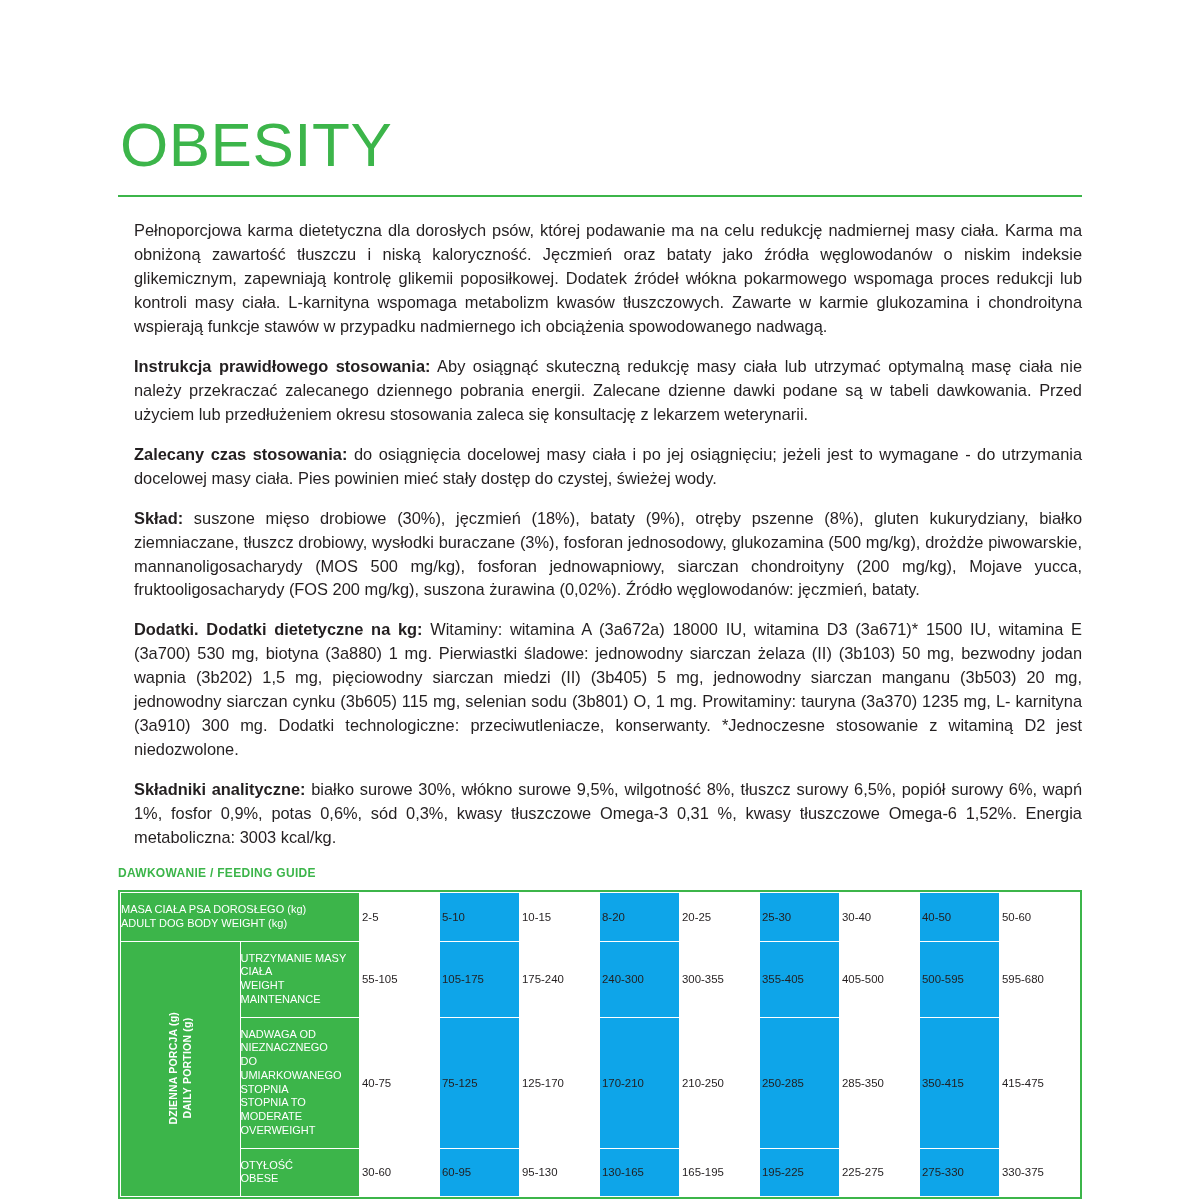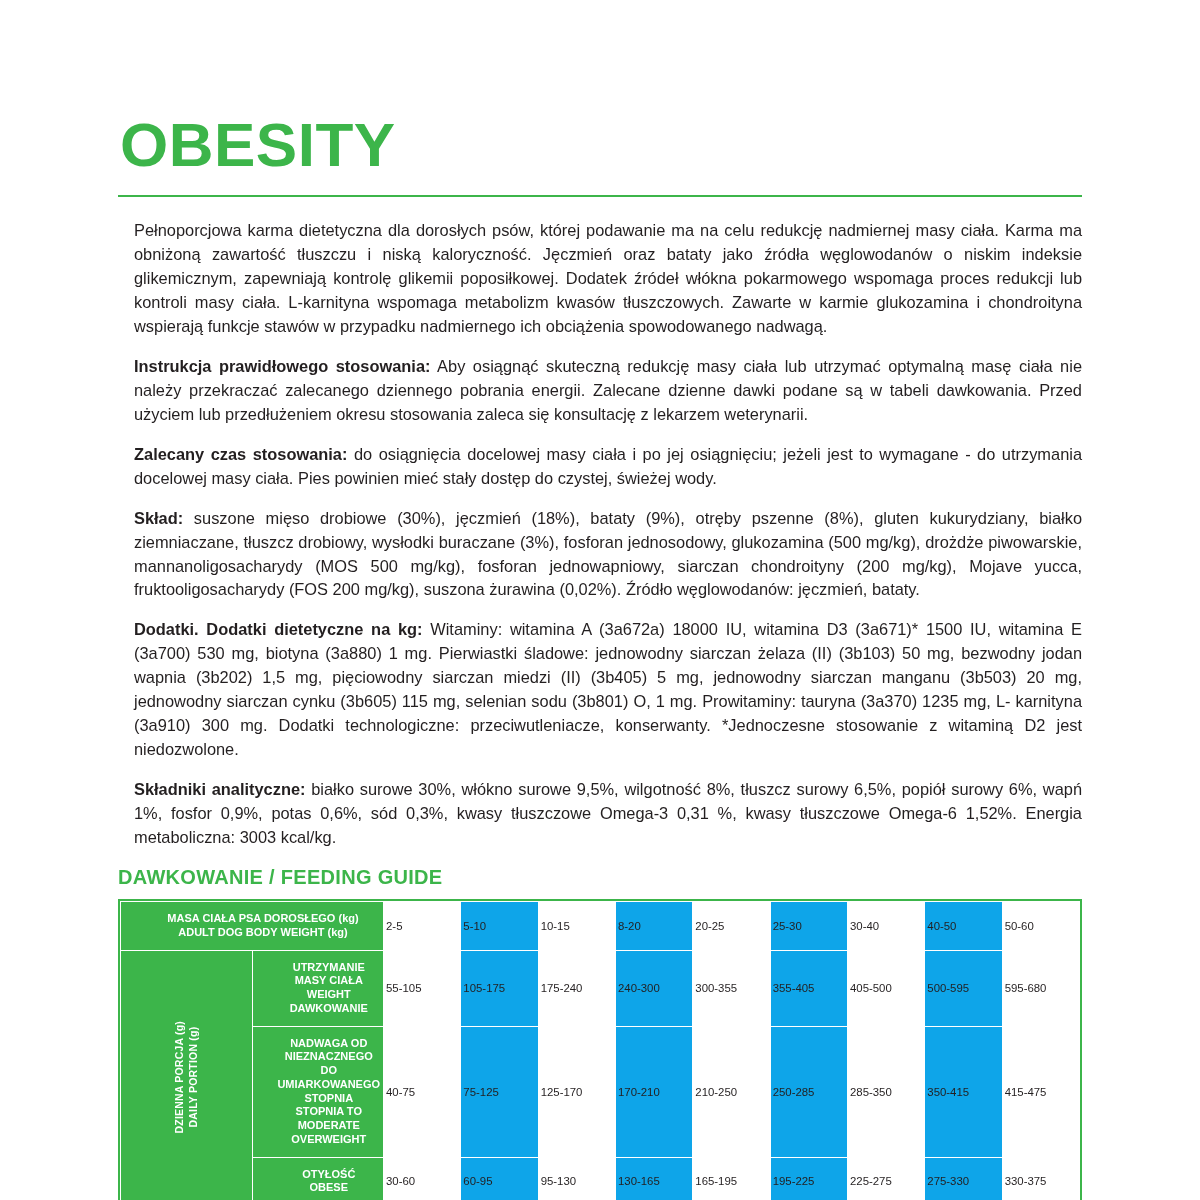--- a/index.html
+++ b/index.html
@@ -24,21 +24,21 @@
     box-sizing: border-box;
   }
   .inner {
     position: absolute;
     left: 56px;
     top: 50px;
     width: 964px;
   }
   .title {
     font-size: 62px;
-    font-weight: bold;
+    font-weight: normal;
     color: #3cb54a;
     letter-spacing: 0.5px;
     line-height: 1.05;
     margin: 0 0 18px 2px;
   }
   .rule {
     height: 2px;
     background: #3cb54a;
     width: 100%;
     margin-bottom: 22px;
@@ -52,21 +52,21 @@
   }
   p.body.last {
     text-align: left;
   }
   .lead-bold {
     font-weight: bold;
   }
   .dosing-head {
     color: #3cb54a;
     font-weight: bold;
-    font-size: 20px;
+    font-size: 12px;
     letter-spacing: 0.3px;
     margin: 12px 0 10px 0;
   }
   .table-wrap {
     border: 2px solid #3cb54a;
     width: 100%;
     box-sizing: border-box;
   }
   table {
     border-collapse: collapse;
@@ -76,23 +76,23 @@
   td {
     font-size: 11.4px;
     color: #231f20;
     vertical-align: middle;
     padding: 10px 2px;
     border: 1px solid #ffffff;
   }
   td.green {
     background: #3cb54a;
     color: #ffffff;
-    font-weight: bold;
-    text-align: center;
-    padding-left: 24px;
+    font-weight: normal;
+    text-align: left;
+    padding-left: 0;
     line-height: 1.25;
     font-size: 11px;
   }
   td.rot {
     background: #3cb54a;
     color: #ffffff;
     font-weight: bold;
     width: 34px;
     padding: 0;
     text-align: center;
@@ -158,21 +158,21 @@
             <td class="data shade">40-50</td>
             <td class="data plain">50-60</td>
           </tr>
 
           <tr>
             <td class="rot" rowspan="3">
               <span class="rot-inner"><span>DZIENNA PORCJA (g)</span><br><span>DAILY PORTION (g)</span></span>
             </td>
             <td class="green">
               <div>UTRZYMANIE MASY CIAŁA</div>
-              <div>WEIGHT DAWKOWANIE</div>
+              <div>WEIGHT MAINTENANCE</div>
             </td>
             <td class="data plain">55-105</td>
             <td class="data shade">105-175</td>
             <td class="data plain">175-240</td>
             <td class="data shade">240-300</td>
             <td class="data plain">300-355</td>
             <td class="data shade">355-405</td>
             <td class="data plain">405-500</td>
             <td class="data shade">500-595</td>
             <td class="data plain">595-680</td>

